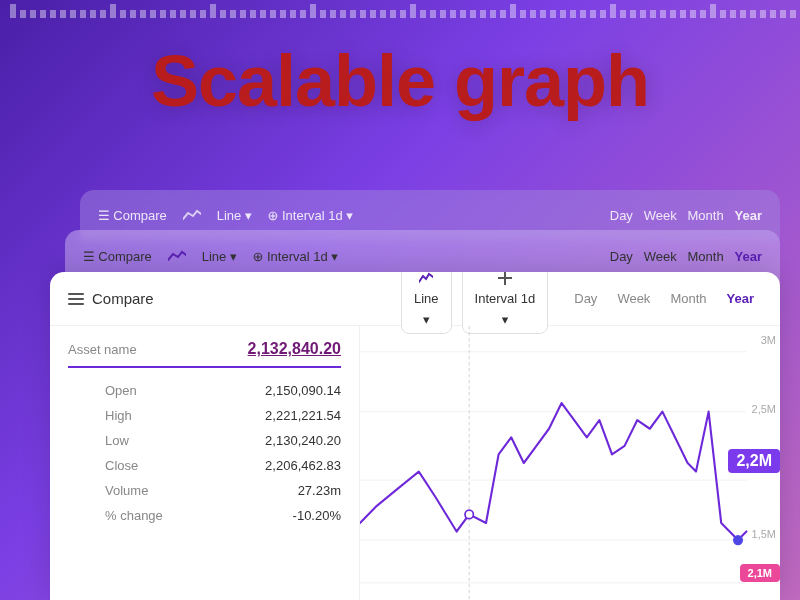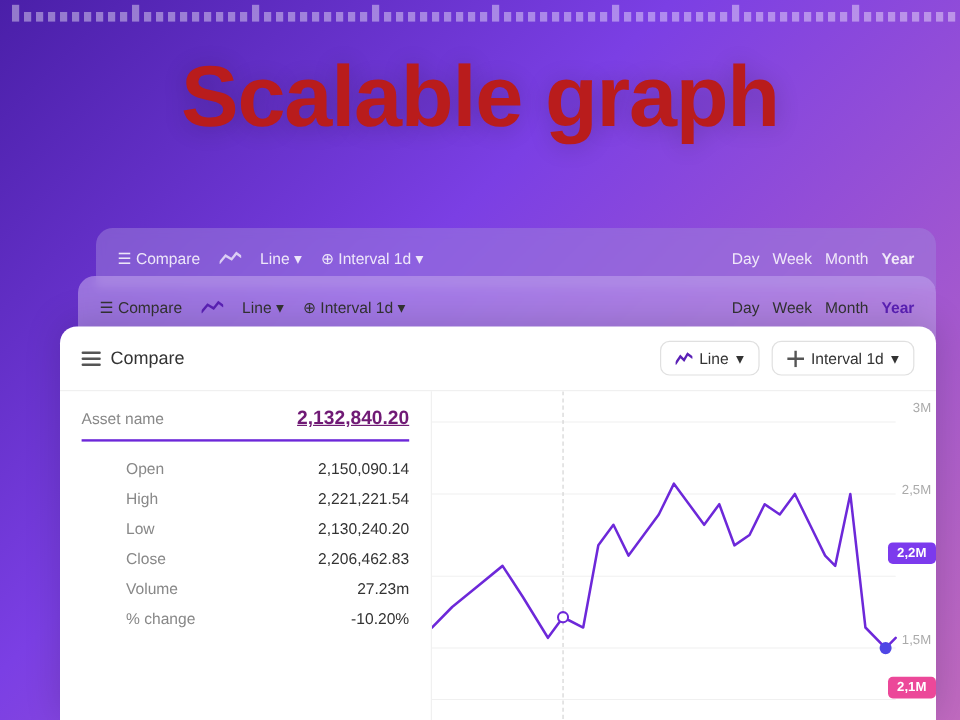--- a/index.html
+++ b/index.html
@@ -145,20 +145,21 @@
       display: flex;
       align-items: center;
       gap: 6px;
       padding: 6px 12px;
       border-radius: 8px;
       border: 1px solid #e0e0e0;
       font-size: 13px;
       color: #333;
       cursor: pointer;
       background: white;
+      flex-direction: column;
     }
 
     .toolbar-btn svg {
       width: 14px;
       height: 14px;
     }
 
     .time-nav {
       display: flex;
       align-items: center;
@@ -405,20 +406,26 @@
 
       <button class="toolbar-btn">
         <svg viewBox="0 0 14 14" fill="none">
           <line x1="7" y1="0" x2="7" y2="14" stroke="#555" stroke-width="2"></line>
           <line x1="0" y1="7" x2="14" y2="7" stroke="#555" stroke-width="2"></line>
         </svg>
         <span>Interval 1d</span>
         <span>▾</span>
       </button>
 
+      <div class="time-nav">
+        <button class="time-btn">Day</button>
+        <button class="time-btn">Week</button>
+        <button class="time-btn">Month</button>
+        <button class="time-btn active">Year</button>
+      </div>
     </div>
 
     <div class="chart-area">
 
       <div class="left-panel">
         <div class="asset-name-row">
           <span class="asset-label">Asset name</span>
           <span class="asset-value">2,132,840.20</span>
         </div>
         <div id="stats-list">
@@ -465,21 +472,21 @@
           <line x1="130" y1="0" x2="130" y2="320" stroke="#ccc" stroke-width="1" stroke-dasharray="4,3"></line>
 
           <circle cx="130" cy="220" r="5" fill="white" stroke="#6d28d9" stroke-width="2"></circle>
 
         </svg>
 
         <div class="y-label" style="top: 8px; right:4px;">3M</div>
         <div class="y-label" style="top: 28%; right:4px;">2,5M</div>
 
         <div style="position:absolute; right:0; top:50%; transform:translateY(-50%);">
-          <div style="background:#7c3aed; color:white; font-size:11px; font-weight:700; padding:3px 8px; border-radius:4px; margin-bottom:4px;">2,2M</div>
+          <div style="background:#7c3aed; color:white; font-size:16px; font-weight:700; padding:3px 8px; border-radius:4px; margin-bottom:4px;">2,2M</div>
         </div>
         <div style="position:absolute; right:0; bottom:18px;">
           <div style="background:#ec4899; color:white; font-size:11px; font-weight:700; padding:3px 8px; border-radius:4px;">2,1M</div>
         </div>
         <div class="y-label" style="bottom:60px; right:4px;">1,5M</div>
       </div>
 
     </div>
   </div>
 </div>

